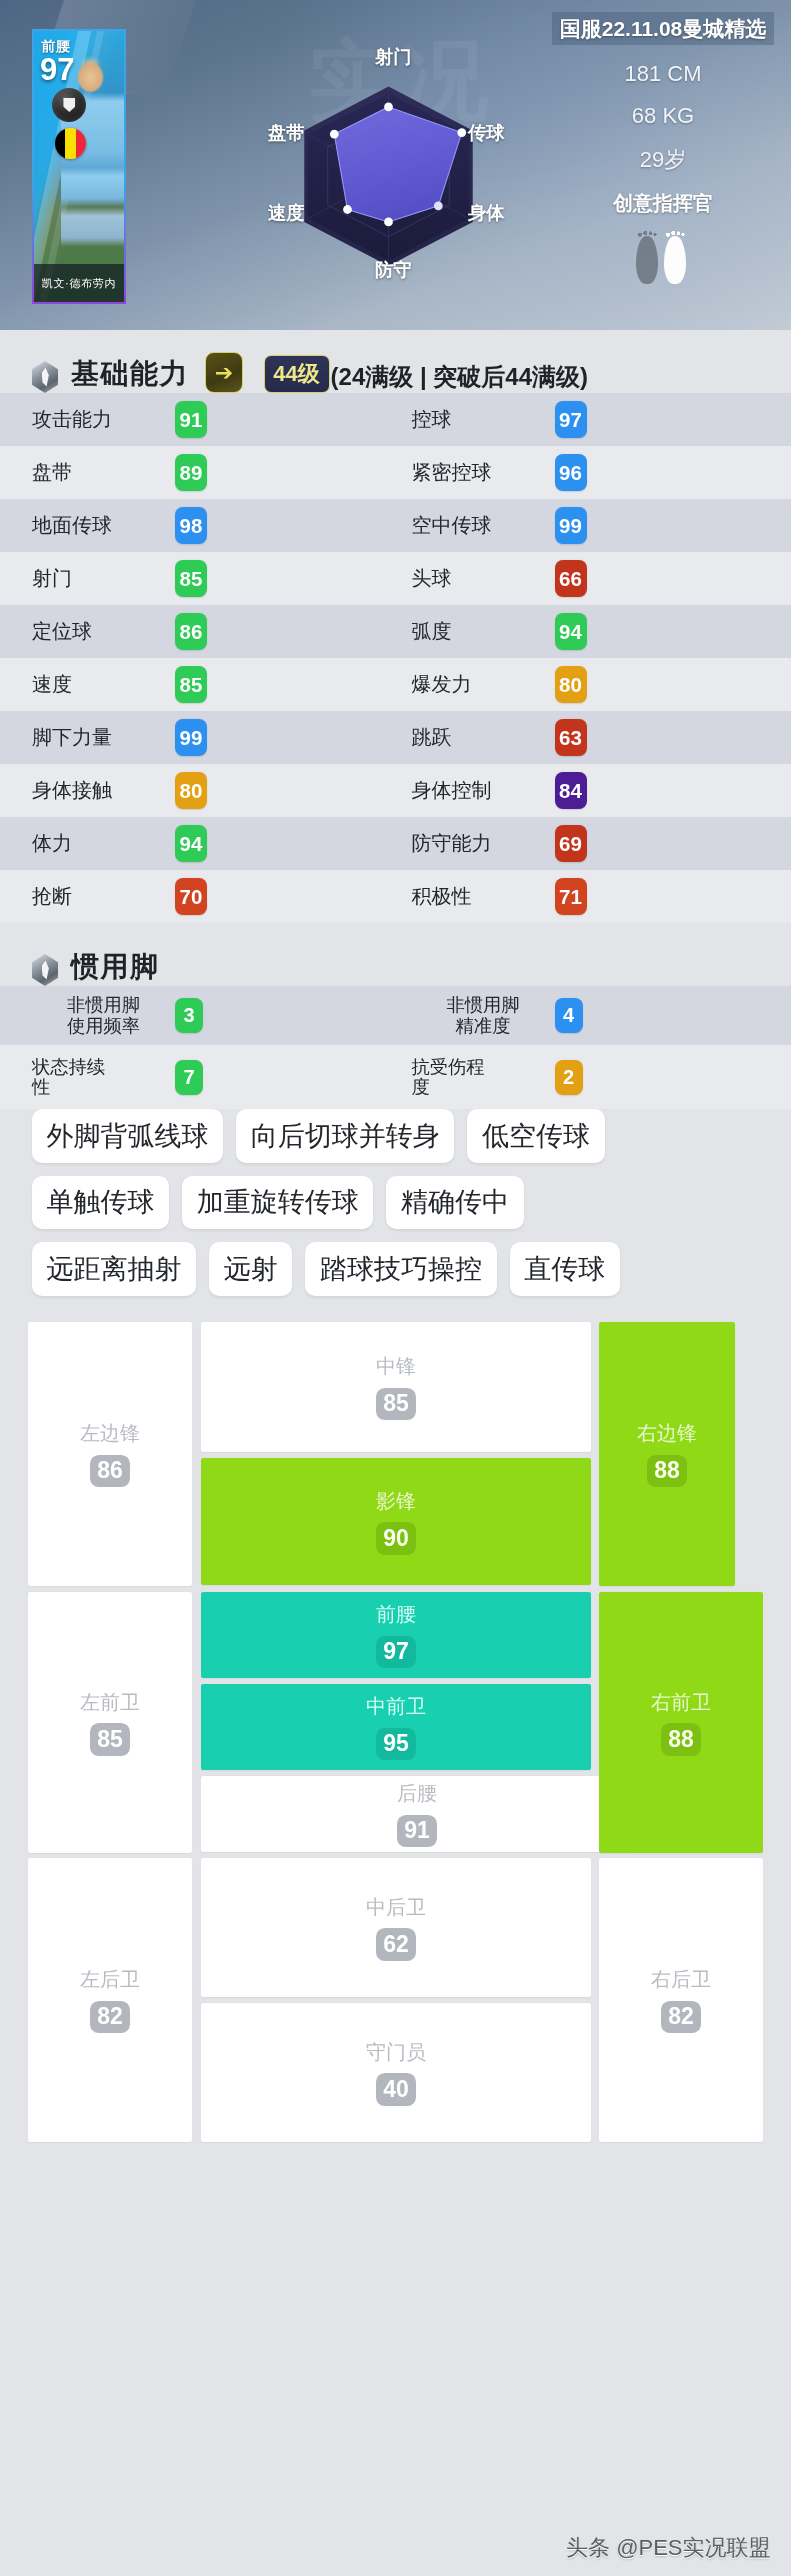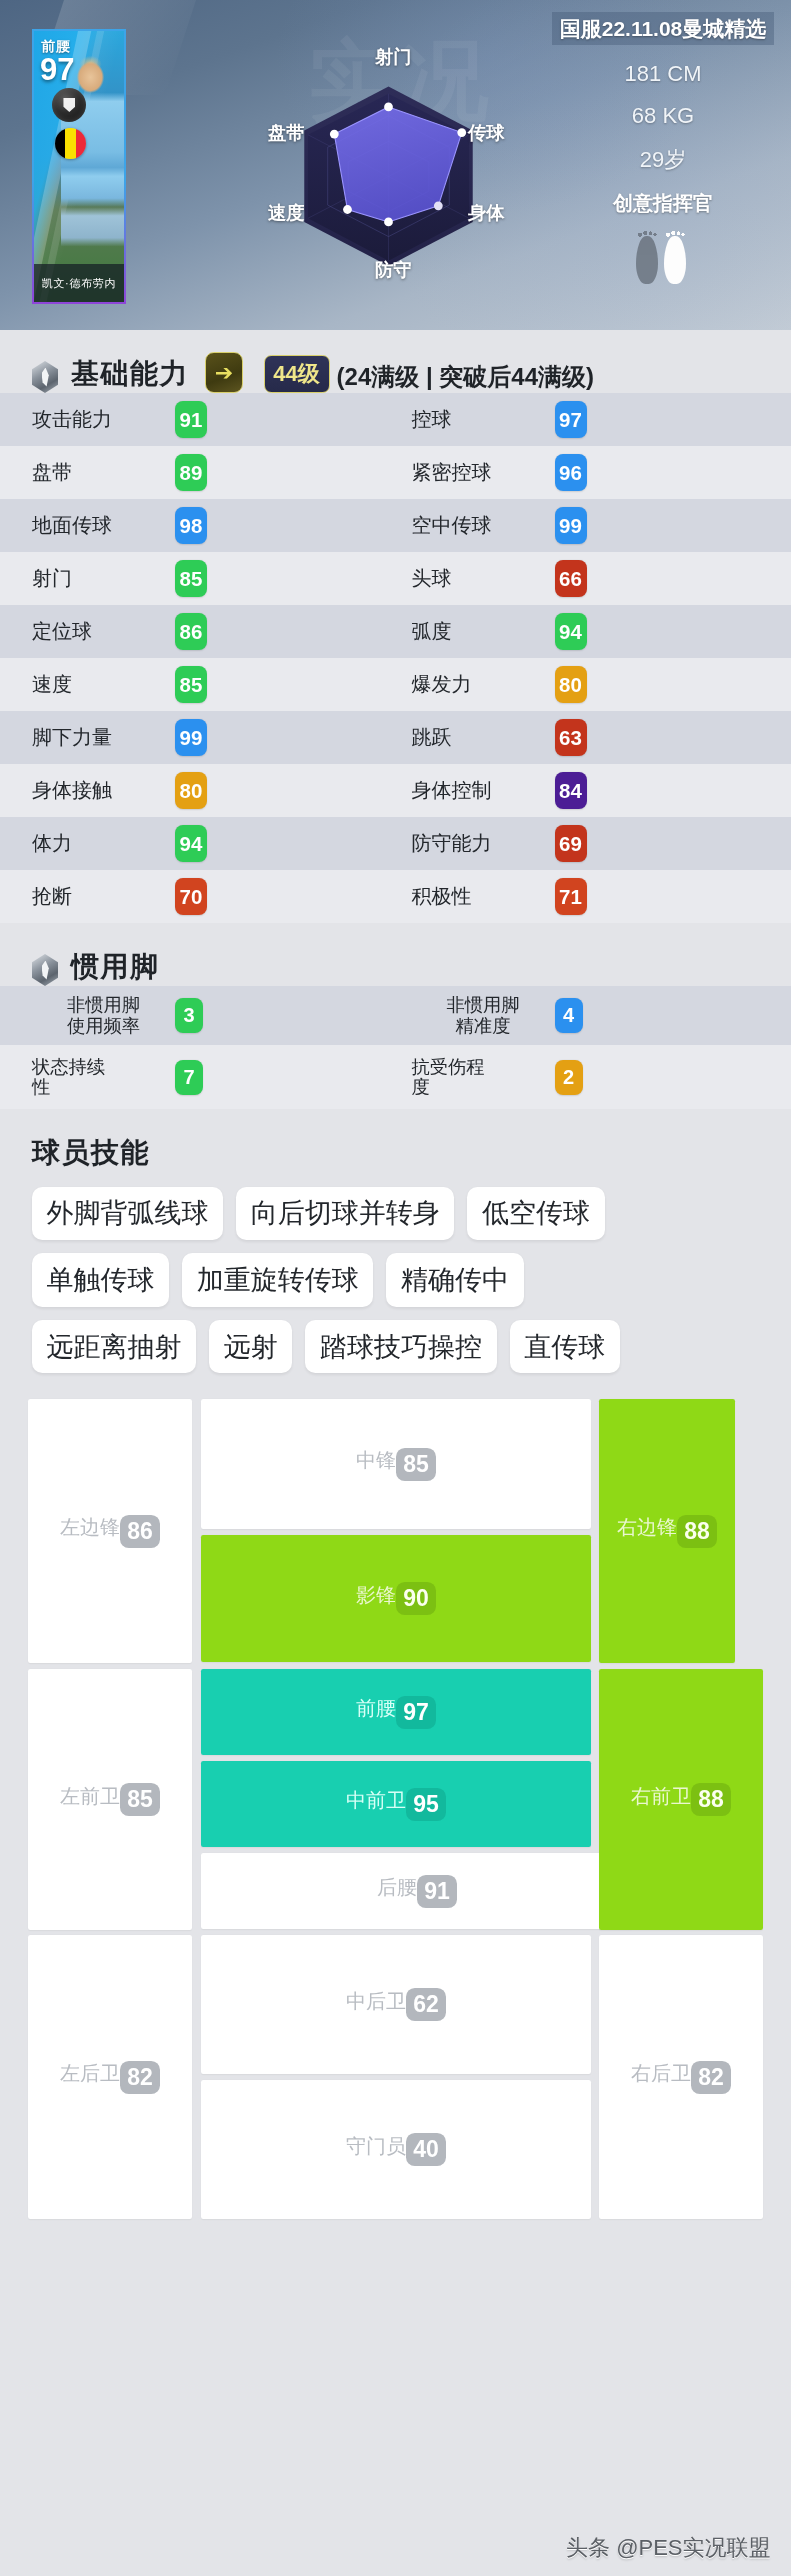--- a/index.html
+++ b/index.html
@@ -132,21 +132,21 @@
     margin-left:16px; width:38px; height:41px; border-radius:8.8px;
     background: linear-gradient(160deg,#59511a 0%, #3e3a10 60%, #5d5520 100%);
     border:1.5px solid #d8cf6a; display:flex; align-items:center; justify-content:center;
   }
   .arrow-badge span { color:#e8df60; font-size:22px; line-height:1; font-weight:700; }
   .lvl-badge {
     margin-left:20.5px; padding:2.9px 8.8px; border-radius:7.3px;
     background: linear-gradient(180deg,#2f3358 0%, #262a4a 100%); border:1.5px solid #d8cf6a;
     color:#efe68a; font-size:22px; font-weight:700;
   }
-  .lvl-note { margin-left:7px; font-size:24px; font-weight:700; color:#1f2328; letter-spacing:0px; white-space:nowrap;}
+  .lvl-note { margin-left:1px; font-size:24px; font-weight:700; color:#1f2328; letter-spacing:0px; white-space:nowrap;}
 
   
   .stat-rows { width:791px; }
   .stat-row { display:flex; height:53px; align-items:center; padding:0 0 0 32px; }
   .stat-row.odd  { background:#d4d7e0; }
   .stat-row.even { background:#e9eaee; }
   .stat-cell { display:flex; align-items:center; width:50%; }
   .stat-name { width:143px; font-size:20px; color:#23272c; line-height:1.12; }
   .stat-name.two { font-size:18.3px; }
   .badge {
@@ -161,21 +161,21 @@
   .skill-row { display:flex; gap:13px; margin-bottom:13px; }
   .chip {
     background:#fff; border-radius:10.3px; padding:8.8px 14.6px; font-size:27px; color:#23272c;
     box-shadow:0 1.5px 2.9px rgba(0,0,0,.07); white-space:nowrap;
   }
 
   
   .pos-grid { position:relative; width:735px; height:820px; margin:26px auto 0; }
   .pcell {
     position:absolute; background:#fff; border-radius:2.2px;
-    display:flex; flex-direction:row; align-items:center; justify-content:center;
+    display:flex; flex-direction:column; align-items:center; justify-content:center;
     box-shadow:0 0.7px 1.5px rgba(0,0,0,.05);
   }
   .pcell .pname { font-size:20px; margin-bottom:7.3px; }
   .pcell .pval {
     min-width:38px; padding:2.9px 7.3px; border-radius:8.8px; font-size:23px; font-weight:700;
     color:#fff; text-align:center;
   }
   .pcell.grey .pname { color:#b8bcc2; }
   .pcell.grey .pval  { background:#b3b7bd; }
   .pcell.lime { background:#8fd916; }
@@ -410,21 +410,20 @@
         <div class="stat-name two"><span>状态持续</span><br><span>性</span></div>
         <div class="badge sm" style="background:#2ecc56">7</div>
       </div>
       <div class="stat-cell">
         <div class="stat-name two"><span>抗受伤程</span><br><span>度</span></div>
         <div class="badge sm" style="background:#e4a013">2</div>
       </div>
     </div>
     </div>
 
-  <div class="skills-title">球员技能</div>
   <div class="skills-wrap" id="skill-rows">
       <div class="skill-row">
         <div class="chip">外脚背弧线球</div>
         <div class="chip">向后切球并转身</div>
         <div class="chip">低空传球</div>
       </div>
       <div class="skill-row">
         <div class="chip">单触传球</div>
         <div class="chip">加重旋转传球</div>
         <div class="chip">精确传中</div>

